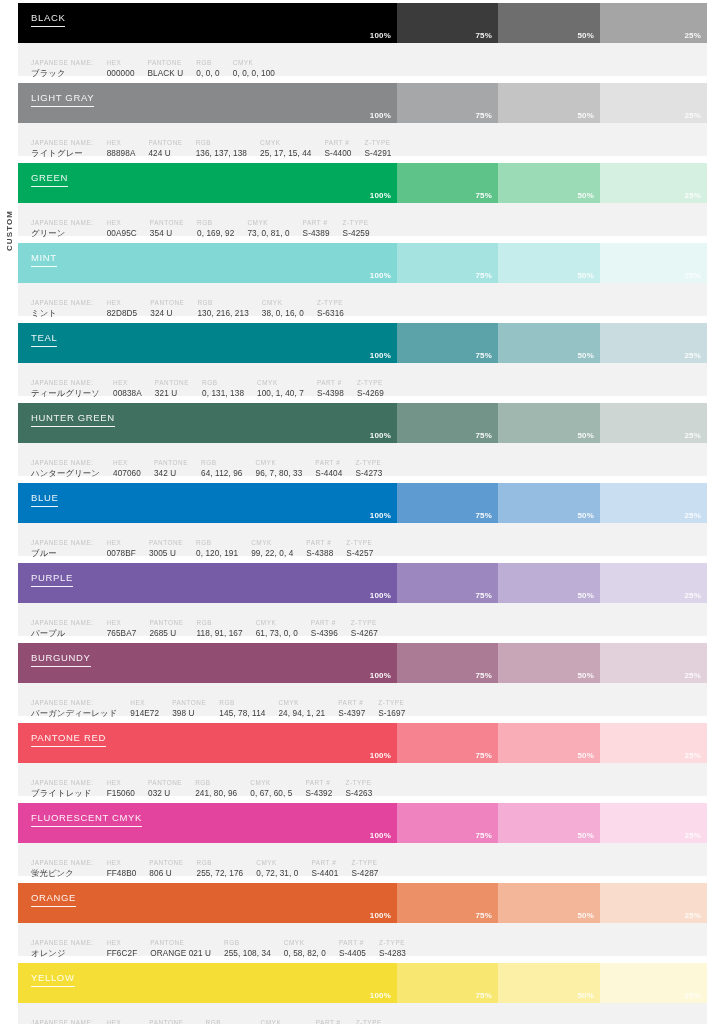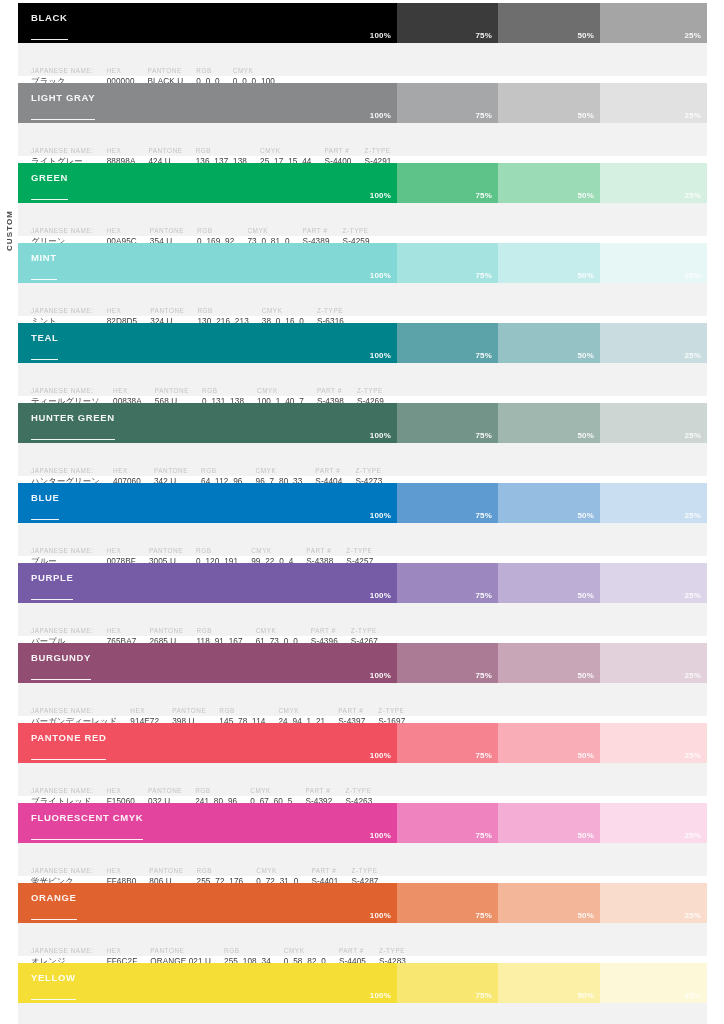--- a/index.html
+++ b/index.html
@@ -58,37 +58,37 @@
     right:6px;bottom:3px;
     font-size:8px;
     font-weight:bold;
     letter-spacing:.2px;
     color:rgba(255,255,255,.92);
   }
   .title{
     position:absolute;
     left:13px;top:9px;
     font-size:9.5px;
-    font-weight:bold;
+    font-weight:normal;
     letter-spacing:.65px;
     color:rgba(255,255,255,.93);
     border-bottom:1px solid rgba(255,255,255,.85);
-    padding-bottom:16px;
+    padding-bottom:3px;
     line-height:11px;
     white-space:nowrap;
   }
 
   
   .detail{
     width:689px;
     height:33px;
     background:#f2f2f2;
     display:flex;
     align-items:flex-start;
-    padding-top:23px;
+    padding-top:15px;
     box-sizing:border-box;
   }
   .field{
     display:flex;
     flex-direction:column;
     padding-left:13px;
     box-sizing:border-box;
     white-space:nowrap;
   }
   .field:first-child{ padding-left:13px; }
@@ -311,21 +311,21 @@
           <div class="field">
             <div class="f-head">JAPANESE NAME:</div>
             <div class="f-val jp">ティールグリーソ</div>
           </div>
           <div class="field">
             <div class="f-head">HEX</div>
             <div class="f-val">00838A</div>
           </div>
           <div class="field">
             <div class="f-head">PANTONE</div>
-            <div class="f-val">568 U</div>
+            <div class="f-val">321 U</div>
           </div>
           <div class="field">
             <div class="f-head">RGB</div>
             <div class="f-val">0, 131, 138</div>
           </div>
           <div class="field">
             <div class="f-head">CMYK</div>
             <div class="f-val">100, 1, 40, 7</div>
           </div>
           <div class="field">

